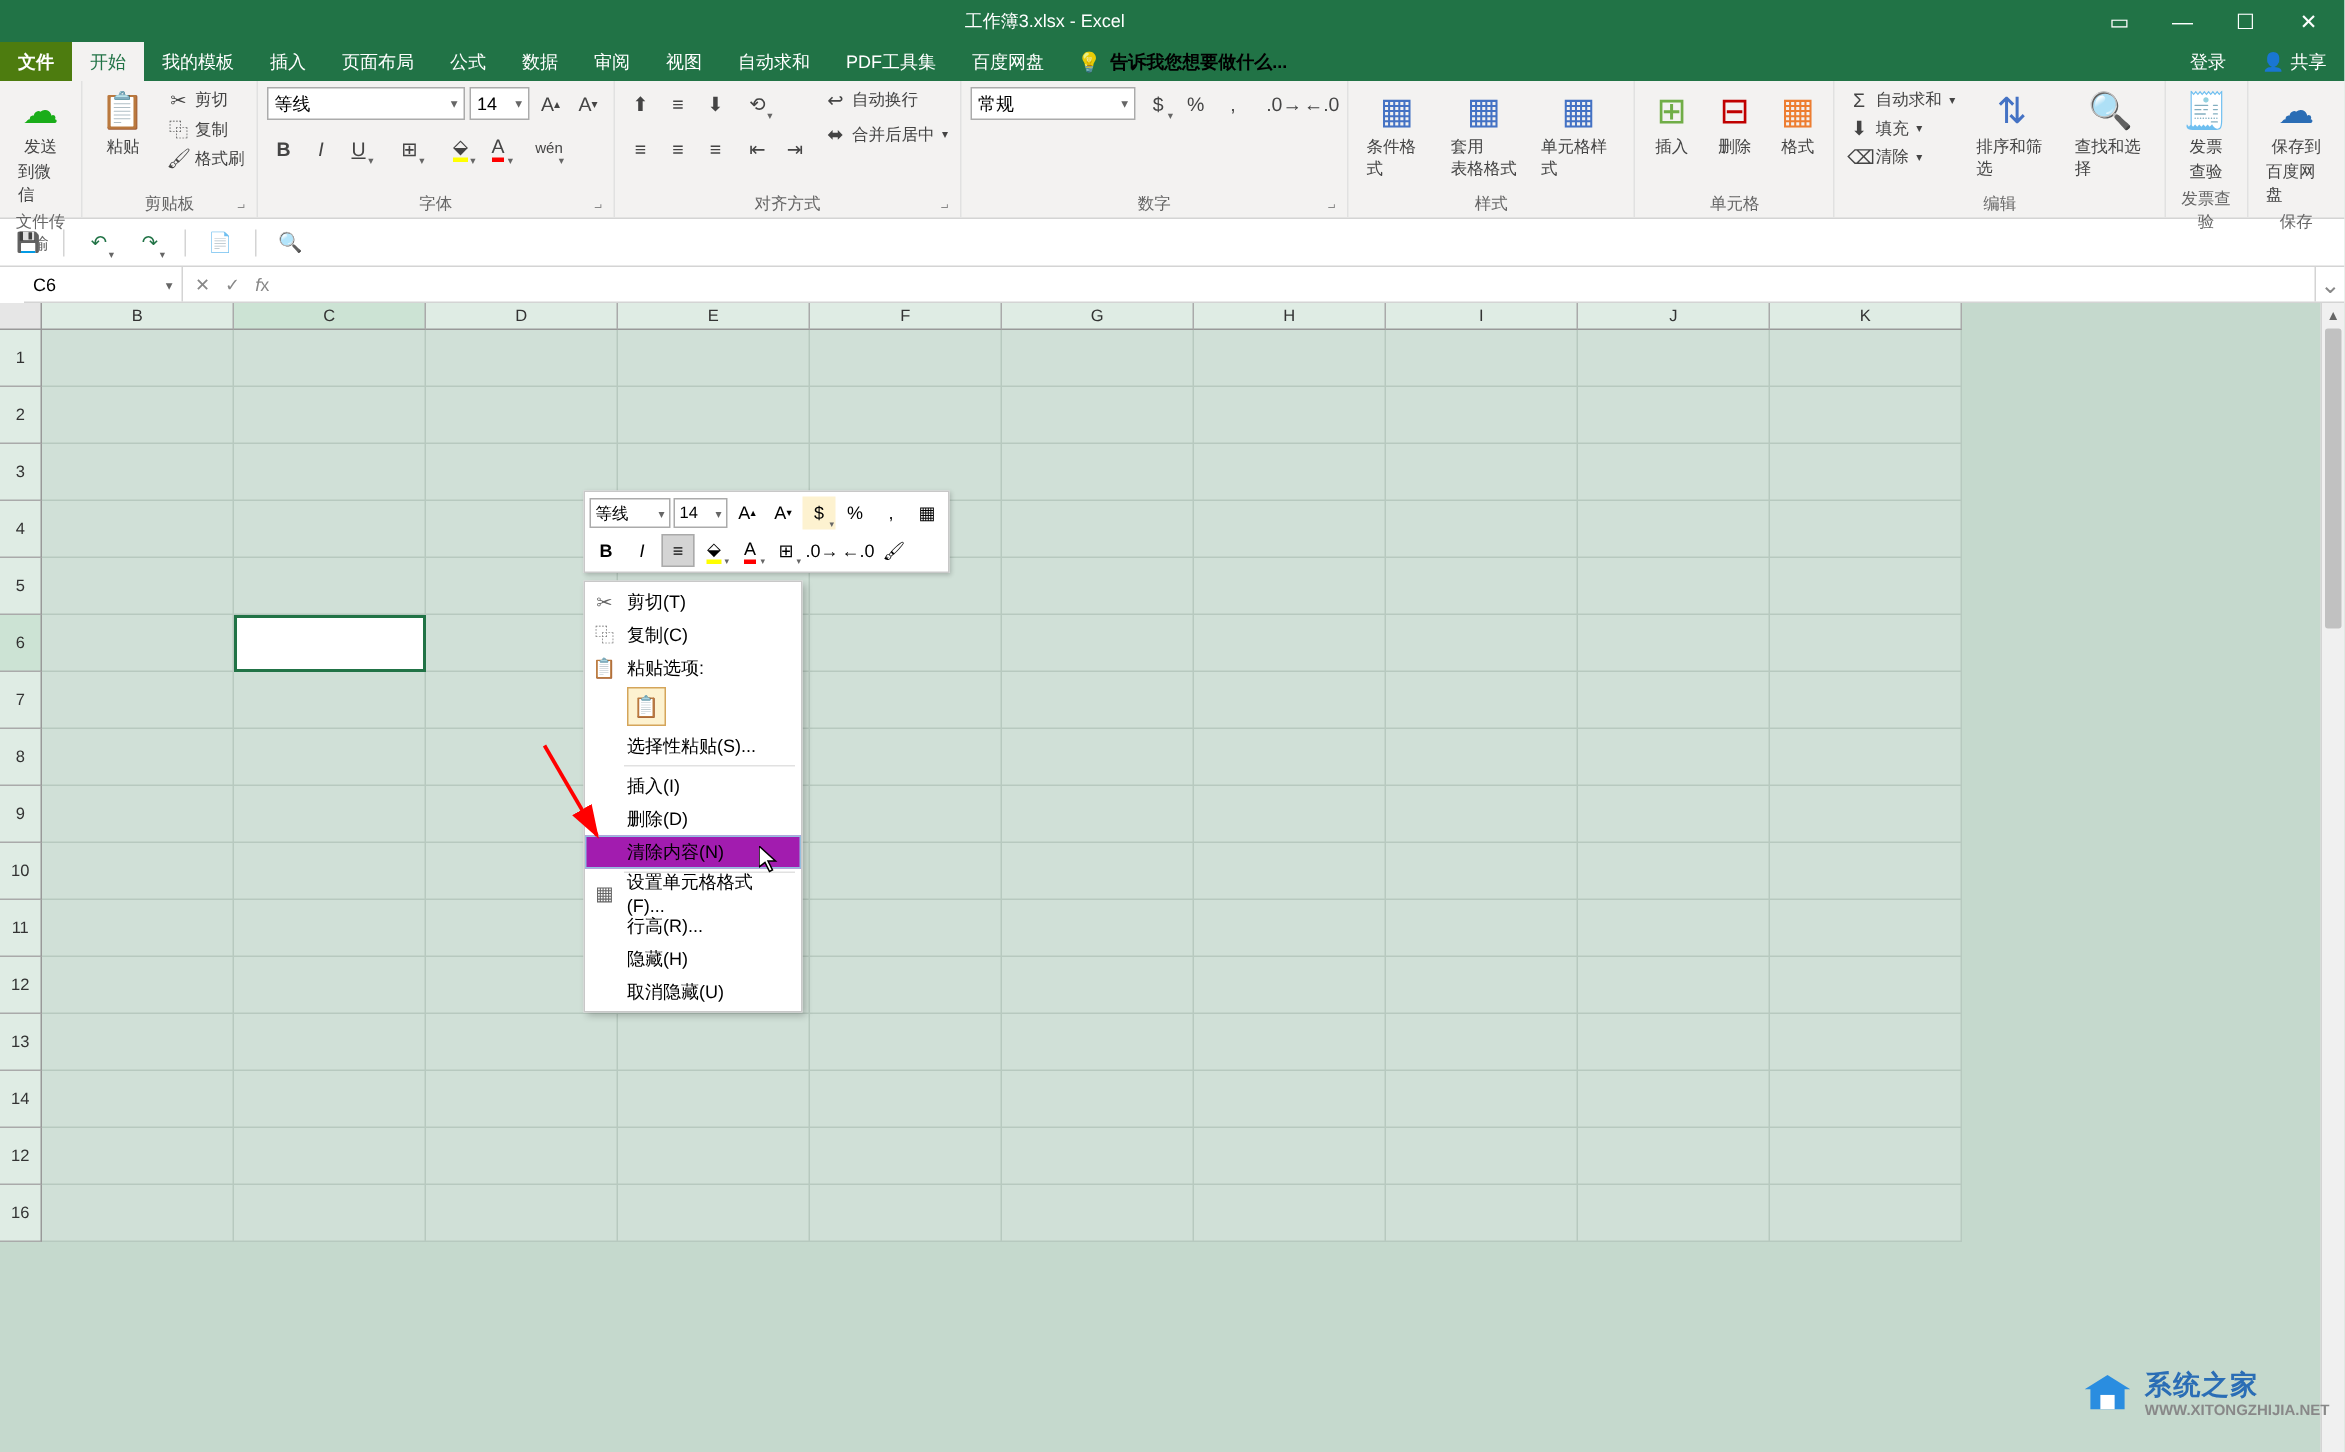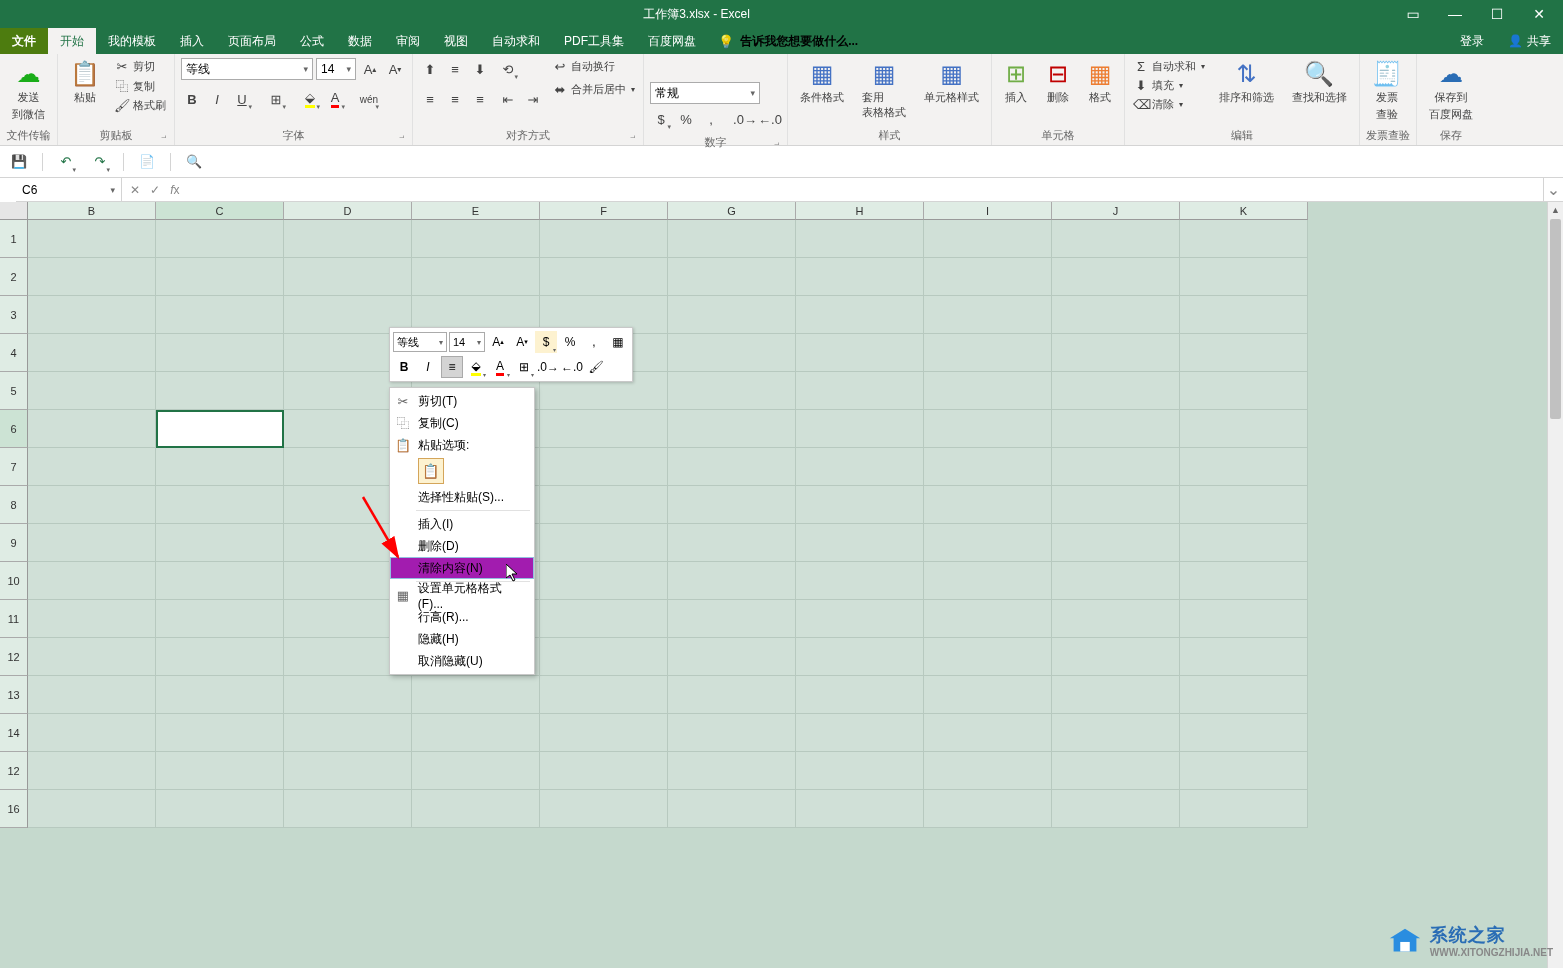--- a/index.html
+++ b/index.html
@@ -89,21 +89,21 @@
 .ctx-icon { width: 18px; text-align: center; color: #666; font-size:13px;}
 .ctx-sep { height: 1px; background: #e1e1e1; margin: 2px 4px 2px 26px; }
 .ctx-label{}
 .paste-opt{padding-left:28px;height:30px;display:flex;align-items:center;}
 .paste-opt-btn{width:26px;height:26px;border:1px solid #d4a55a;background:#fdf2d0;display:flex;align-items:center;justify-content:center;font-size:14px;}
 
 
 .annot-arrow { position: absolute; z-index: 25; pointer-events: none; }
 
 
-.watermark { position: absolute; right: 10px; bottom: 10px; display: flex; align-items: center; gap: 6px; color: #2a6db5; font-weight: bold; z-index:30;}
+.watermark { position: absolute; right: 10px; bottom: 22px; display: flex; align-items: center; gap: 6px; color: #2a6db5; font-weight: bold; z-index:30;}
 .watermark .logo{width:38px;height:30px;}
 .watermark .txt{font-size:18px;letter-spacing:1px;}
 .watermark .url{font-size:10px;color:#888;font-weight:bold;letter-spacing:0;}
 
 
 .cursor { position: absolute; z-index: 30; pointer-events:none;}
 
 
 .vscroll { position:absolute; right:0; top:0; bottom:0; width:16px; background:#f0f0f0; border-left:1px solid #d4d4d4;}
 .vscroll .arrow{height:16px;display:flex;align-items:center;justify-content:center;font-size:9px;color:#666;}
@@ -257,21 +257,21 @@
             <span class="icon">⬌</span>
             <span>合并后居中</span>
             <span style="font-size:8px;margin-left:2px">▾</span>
           </div>
       </div>
     </div>
     <div class="ribbon-group-label dialog">对齐方式</div>
   </div>
 
   <div class="ribbon-group">
-    <div style="display:flex;flex-direction:column;gap:4px;margin-top:24px;">
+    <div style="display:flex;flex-direction:row;gap:4px;">
       <div class="combo" style="width:110px">
           <span>常规</span>
           <span class="arr">▾</span>
         </div>
       <div class="font-row">
         <div class="icon-btn drop">$</div>
         <div class="icon-btn">%</div>
         <div class="icon-btn">,</div>
         <div style="width:6px"></div>
         <div class="icon-btn">.0→</div>

